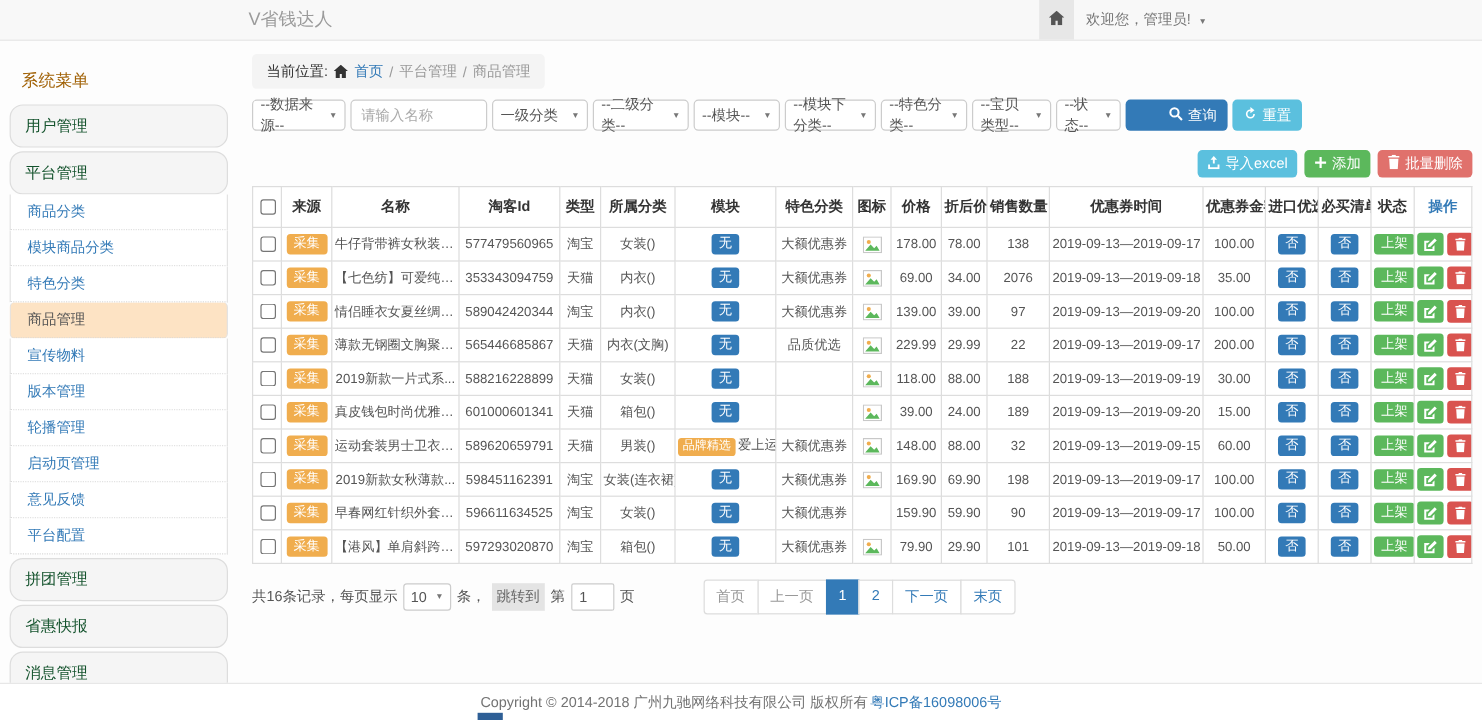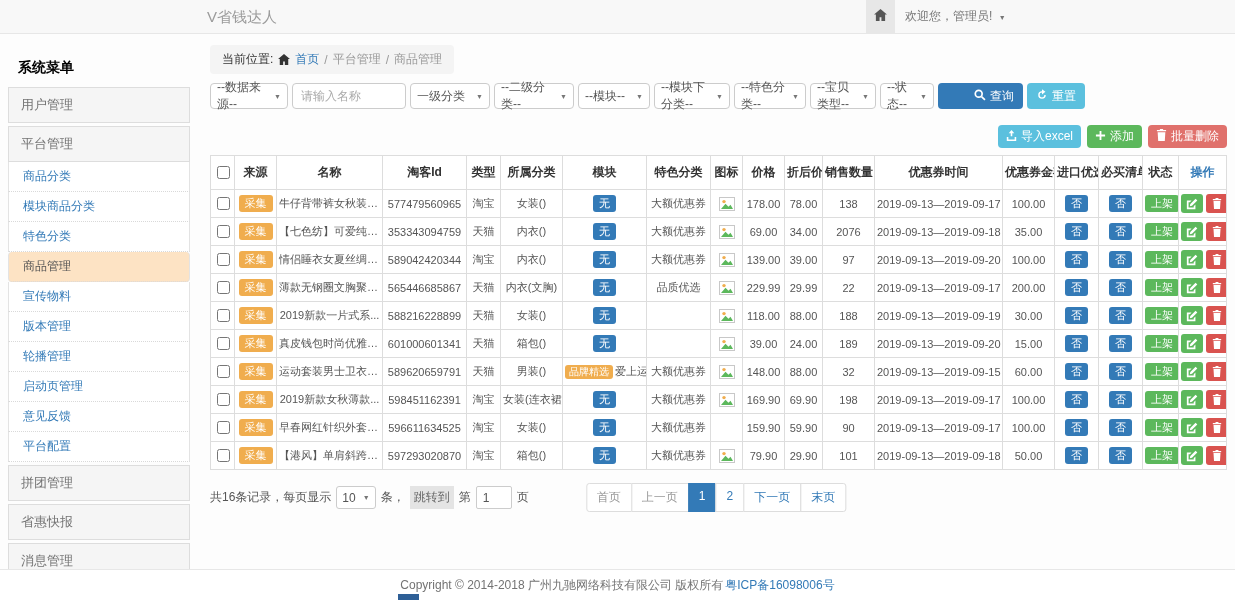--- a/index.html
+++ b/index.html
@@ -12,23 +12,23 @@
   
   .navbar { position:absolute; left:0; top:0; width:1235px; height:34px;
     background:#f8f8f8; border-bottom:1px solid #e7e7e7; }
   .brand { position:absolute; left:207px; top:0; line-height:34px; font-size:15px; color:#9b9b9b; }
   .home-box { position:absolute; left:866px; top:0; width:29px; height:33px;
     background:#e7e7e7; display:flex; align-items:center; justify-content:center; color:#555; cursor:pointer; }
   .welcome { position:absolute; left:905px; top:0; line-height:33px; font-size:12px; color:#777; cursor:pointer; }
   .caret { font-size:7px; color:#777; margin-left:3px; }
   
   .sidebar { position:absolute; left:8px; top:50px; width:182px; }
-  .menu-title { color:#000000; font-weight:bold; font-size:14px; padding:9px 10px 7px; }
-  .menu-group { background:#f5f5f5; border:1px solid #ddd; border-radius:0;
-    margin-top:3px; padding:8px 12px; font-size:13px; color:#737373; cursor:pointer; }
+  .menu-title { color:#a16207; font-weight:normal; font-size:14px; padding:9px 10px 7px; }
+  .menu-group { background:#f5f5f5; border:1px solid #ddd; border-radius:11px;
+    margin-top:3px; padding:8px 12px; font-size:13px; color:#14532d; cursor:pointer; }
   .menu-sub { background:#fff; border-left:1px solid #e3e3e3; border-right:1px solid #e3e3e3;
     border-bottom:1px dotted #d9d9d9; padding:6px 12px 6px 14px; font-size:12px; color:#337ab7; cursor:pointer; }
   .menu-sub.active { background:#fde3c4; border-radius:4px; color:#555; }
   
   .main { position:absolute; left:210px; top:45px; width:1017px; }
   .breadcrumb { display:inline-flex; align-items:center; gap:5px; background:#f4f4f4;
     border-radius:4px; padding:6px 12px; font-size:12px; color:#999; }
   .breadcrumb .loc { color:#333; }
   .breadcrumb a { color:#337ab7; text-decoration:none; cursor:pointer; }
   .breadcrumb .home-glyph { color:#333; display:inline-flex; }

